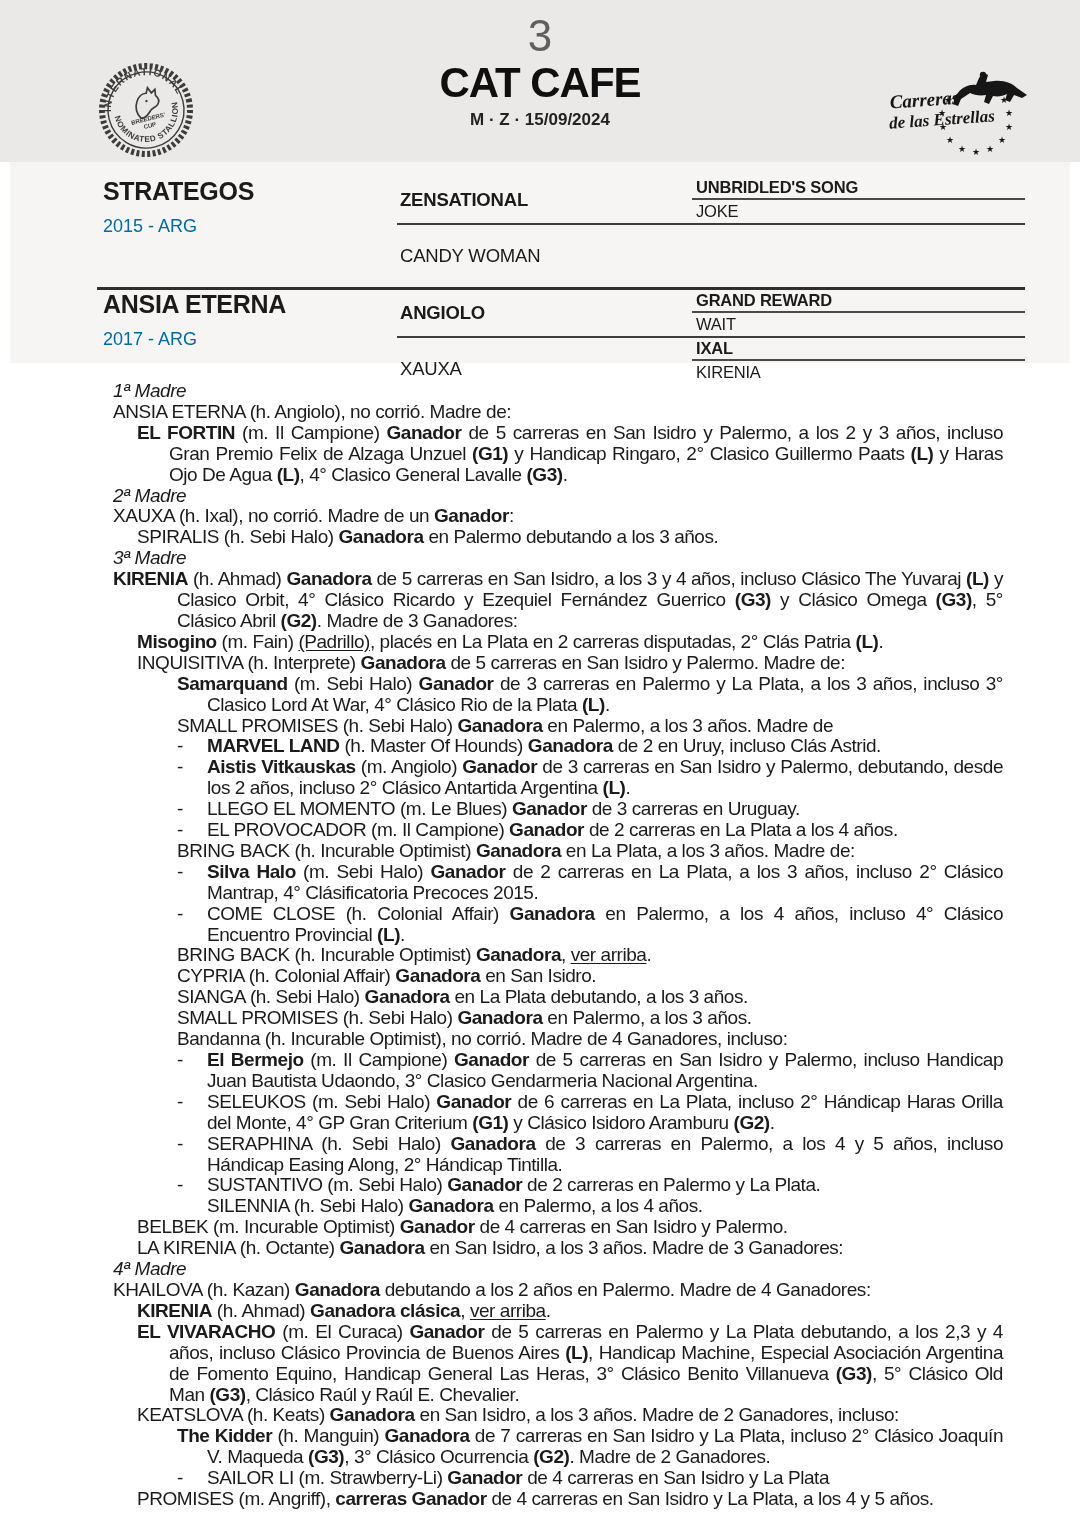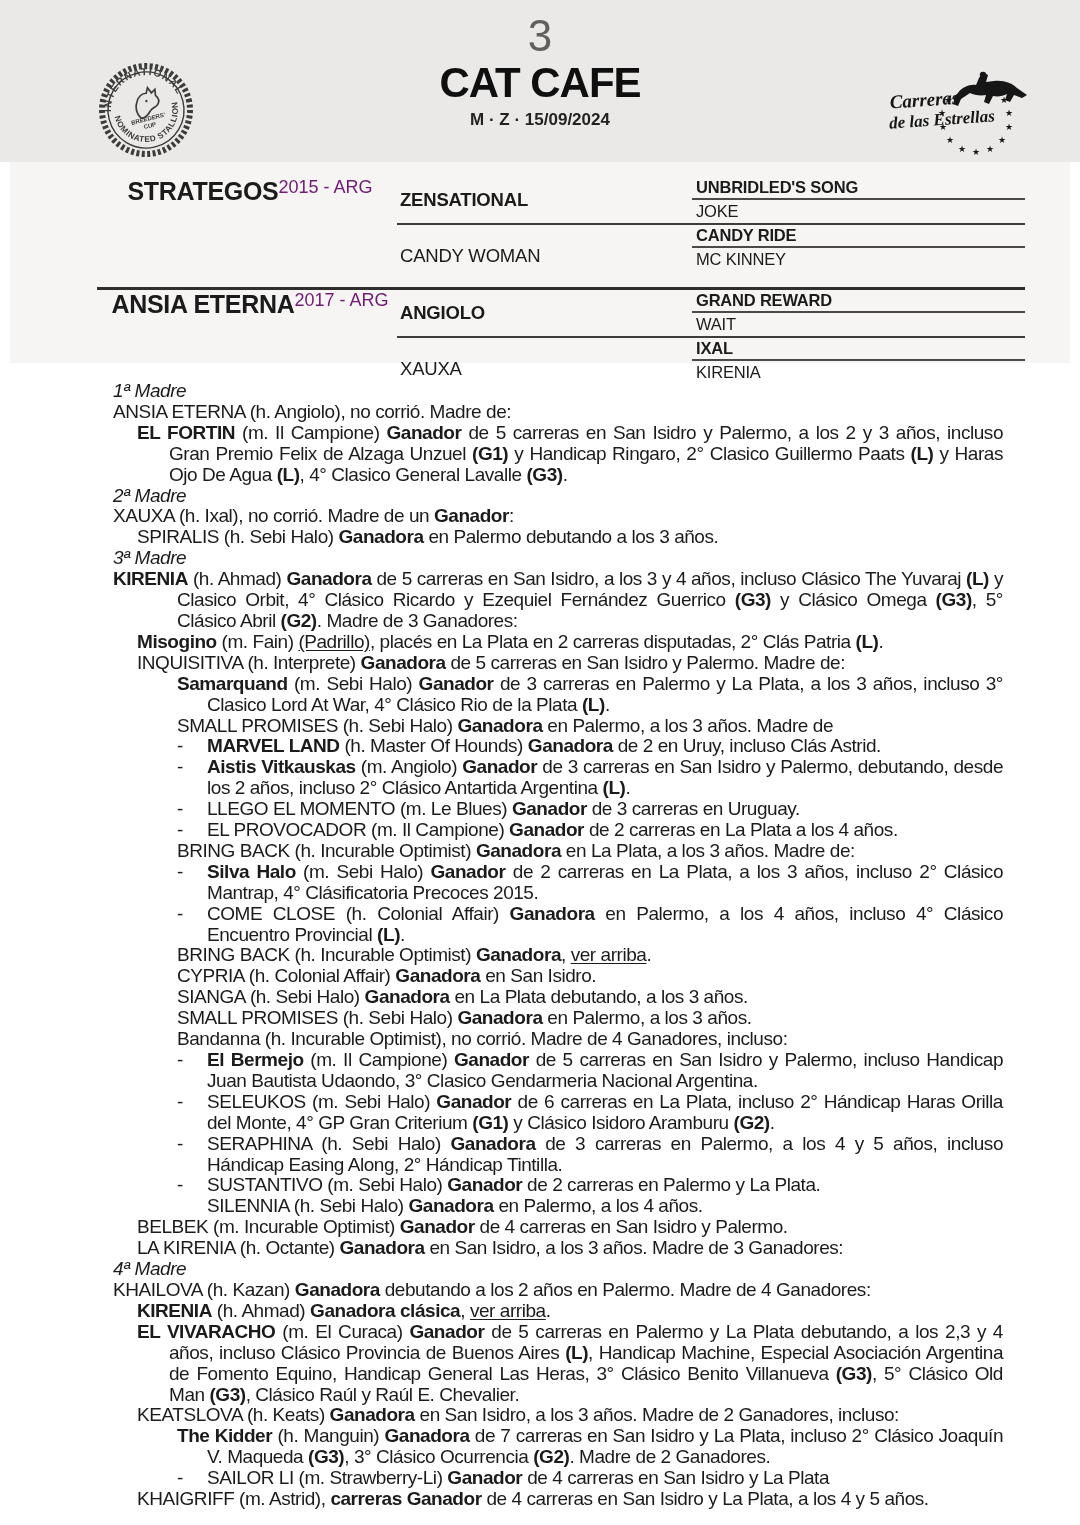--- a/index.html
+++ b/index.html
@@ -13,23 +13,23 @@
   .page-num{padding-top:14px;font-size:44px;line-height:1;font-weight:400;color:var(--muted);}
   .title{margin-top:4px;font-size:42px;line-height:1;font-weight:800;letter-spacing:-1px;color:#0f0f0f;}
   .subtitle{margin-top:6px;font-size:17px;font-weight:600;color:#222;}
   .logo-left{position:absolute;left:96px;top:58px;}
   .logo-right{position:absolute;left:888px;top:66px;}
   
   .ped-band{margin:0 10px;background:var(--panel_bg);height:201px;padding-top:15px;}
   .ped-table{margin-left:87px;width:928px;}
   .half{display:flex;}
   .half.top{border-bottom:3px solid var(--rule);}
-  .subject{width:300px;display:flex;flex-direction:row;justify-content:center;padding-left:6px;}
+  .subject{width:300px;display:flex;flex-direction:column;padding-left:6px;}
   .subj-name{font-size:25px;font-weight:800;letter-spacing:-0.3px;line-height:1.15;}
-  .subj-year{font-size:18px;color:#701a75;margin-top:0;}
+  .subj-year{font-size:18px;color:#0369a1;margin-top:10px;}
   .blocks{flex:1;display:flex;flex-direction:column;}
   .block{display:flex;height:62px;}
   .block.first{border-bottom:2px solid #3d3d3d;height:48px;}
   .parent{width:295px;display:flex;align-items:center;font-size:18.5px;letter-spacing:-0.2px;padding-left:3px;}
   .parent.b{font-weight:700;}
   .gps{flex:1;display:flex;flex-direction:column;}
   .gp{height:23px;display:flex;align-items:center;font-size:16.5px;letter-spacing:-0.2px;padding-left:4px;}
   .gp.b{font-weight:800;border-bottom:2px solid #4a4a4a;}
   
   .notes{margin:18px 77px 0 113px;font-size:19px;line-height:20.9px;letter-spacing:-0.45px;}
@@ -111,24 +111,20 @@
       <div class="blocks">
         <div class="block first">
           <div class="parent b">ZENSATIONAL</div>
           <div class="gps">
             <div class="gp b">UNBRIDLED'S SONG</div>
             <div class="gp">JOKE</div>
           </div>
         </div>
         <div class="block">
           <div class="parent">CANDY WOMAN</div>
-          <div class="gps">
-            <div class="gp b">CANDY RIDE</div>
-            <div class="gp">MC KINNEY</div>
-          </div>
         </div>
       </div>
     </div>
 
     <div class="half">
       <div class="subject">
         <div class="subj-name">ANSIA ETERNA</div>
         <div class="subj-year">2017 - ARG</div>
       </div>
       <div class="blocks">
@@ -184,14 +180,14 @@
     <div class="para lvl3"><span>SILENNIA (h. Sebi Halo) </span><span class="b">Ganadora</span><span> en Palermo, a los 4 años.</span></div>
     <div class="para lvl1"><span>BELBEK (m. Incurable Optimist) </span><span class="b">Ganador</span><span> de 4 carreras en San Isidro y Palermo.</span></div>
     <div class="para lvl1"><span>LA KIRENIA (h. Octante) </span><span class="b">Ganadora</span><span> en San Isidro, a los 3 años. Madre de 3 Ganadores:</span></div>
     <div class="para lvl0 it"><span>4ª Madre</span></div>
     <div class="para lvl0"><span>KHAILOVA (h. Kazan) </span><span class="b">Ganadora</span><span> debutando a los 2 años en Palermo. Madre de 4 Ganadores:</span></div>
     <div class="para lvl1"><span class="b">KIRENIA</span><span> (h. Ahmad) </span><span class="b">Ganadora clásica</span><span>, </span><span class="u">ver arriba</span><span>.</span></div>
     <div class="para lvl1"><span class="b">EL VIVARACHO</span><span> (m. El Curaca) </span><span class="b">Ganador</span><span> de 5 carreras en Palermo y La Plata debutando, a los 2,3 y 4 años, incluso Clásico Provincia de Buenos Aires </span><span class="b">(L)</span><span>, Handicap Machine, Especial Asociación Argentina de Fomento Equino, Handicap General Las Heras, 3° Clásico Benito Villanueva </span><span class="b">(G3)</span><span>, 5° Clásico Old Man </span><span class="b">(G3)</span><span>, Clásico Raúl y Raúl E. Chevalier.</span></div>
     <div class="para lvl1"><span>KEATSLOVA (h. Keats) </span><span class="b">Ganadora</span><span> en San Isidro, a los 3 años. Madre de 2 Ganadores, incluso:</span></div>
     <div class="para lvl2"><span class="b">The Kidder</span><span> (h. Manguin) </span><span class="b">Ganadora</span><span> de 7 carreras en San Isidro y La Plata, incluso 2° Clásico Joaquín V. Maqueda </span><span class="b">(G3)</span><span>, 3° Clásico Ocurrencia </span><span class="b">(G2)</span><span>. Madre de 2 Ganadores.</span></div>
     <div class="para lvl2"><span class="dash-mark">-</span><span>SAILOR LI (m. Strawberry-Li) </span><span class="b">Ganador</span><span> de 4 carreras en San Isidro y La Plata</span></div>
-    <div class="para lvl1"><span>KHAIGRIFF (m. Astrid), </span><span class="b">carreras Ganador</span><span> de 4 carreras en San Isidro y La Plata, a los 4 y 5 años.</span></div>
+    <div class="para lvl1"><span>PROMISES (m. Angriff), </span><span class="b">carreras Ganador</span><span> de 4 carreras en San Isidro y La Plata, a los 4 y 5 años.</span></div>
   </div>
 
 </body></html>

